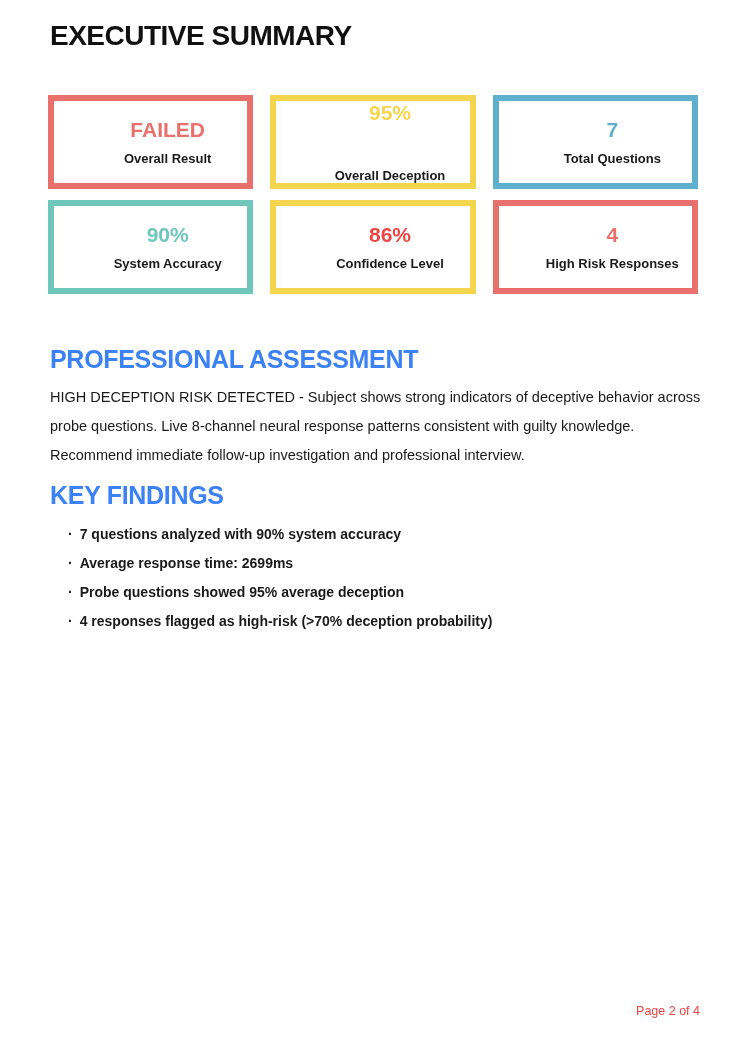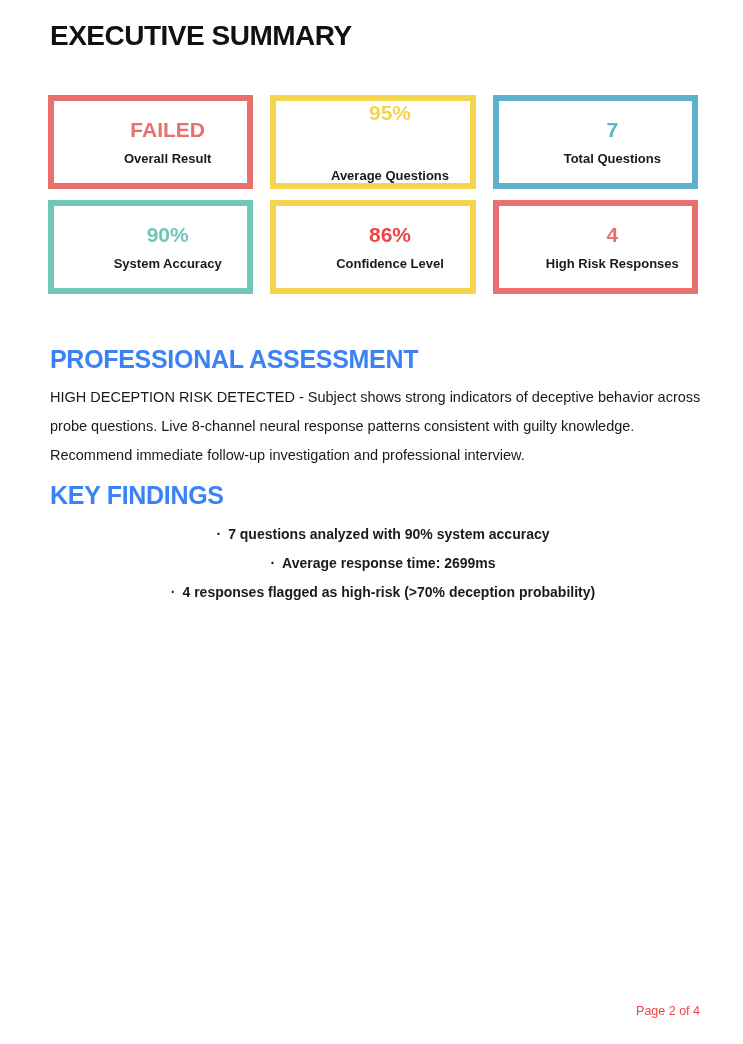--- a/index.html
+++ b/index.html
@@ -79,21 +79,20 @@
   .findings-list {
     list-style: none;
     margin: 12px 0 0 0;
     padding: 0 0 0 18px;
   }
   .findings-list li {
     font-size: 14px;
     font-weight: bold;
     line-height: 29px;
     color: #1a1a1a;
-    text-align: center;
   }
   .bullet-marker {
     display: inline-block;
     margin-right: 7px;
     font-weight: bold;
   }
   .page-footer {
     position: absolute;
     right: 43px;
     bottom: 26px;
@@ -110,21 +109,21 @@
 
   <div class="cards-grid">
 
       <div class="stat-card" style="border-color: rgb(232, 113, 110);">
         <div class="stat-value" style="color: rgb(232, 113, 110);">FAILED</div>
         <div class="stat-label">Overall Result</div>
       </div>
 
       <div class="stat-card" style="border-color: rgb(245, 212, 78); justify-content: space-between;">
         <div class="stat-value" style="color: rgb(245, 212, 78);">95%</div>
-        <div class="stat-label">Average Questions</div>
+        <div class="stat-label">Overall Deception</div>
       </div>
 
       <div class="stat-card" style="border-color: rgb(95, 176, 205);">
         <div class="stat-value" style="color: rgb(95, 176, 205);">7</div>
         <div class="stat-label">Total Questions</div>
       </div>
 
       <div class="stat-card" style="border-color: rgb(111, 199, 187);">
         <div class="stat-value" style="color: rgb(111, 199, 187);">90%</div>
         <div class="stat-label">System Accuracy</div>
@@ -150,20 +149,23 @@
   <ul class="findings-list">
 
       <li>
         <span class="bullet-marker">·</span><span>7 questions analyzed with 90% system accuracy</span>
       </li>
 
       <li>
         <span class="bullet-marker">·</span><span>Average response time: 2699ms</span>
       </li>
 
+      <li>
+        <span class="bullet-marker">·</span><span>Probe questions showed 95% average deception</span>
+      </li>
 
 
       <li>
         <span class="bullet-marker">·</span><span>4 responses flagged as high-risk (&gt;70% deception probability)</span>
       </li>
     </ul>
 
   <div class="page-footer">Page 2 of 4</div>
 
 </div>

